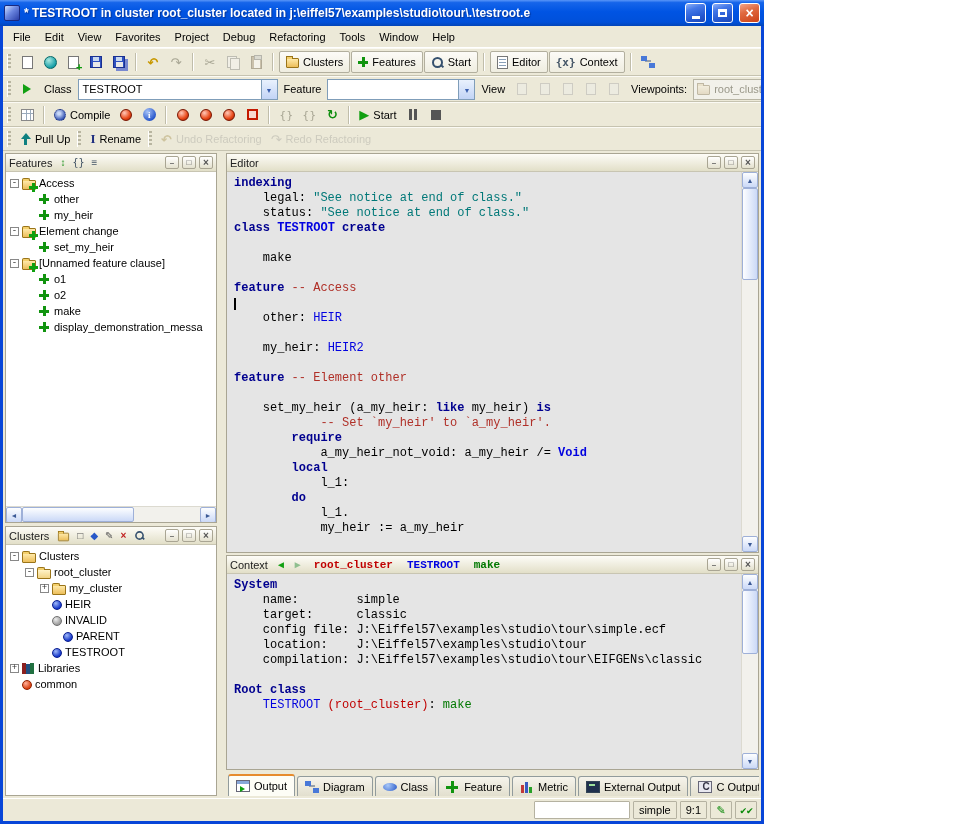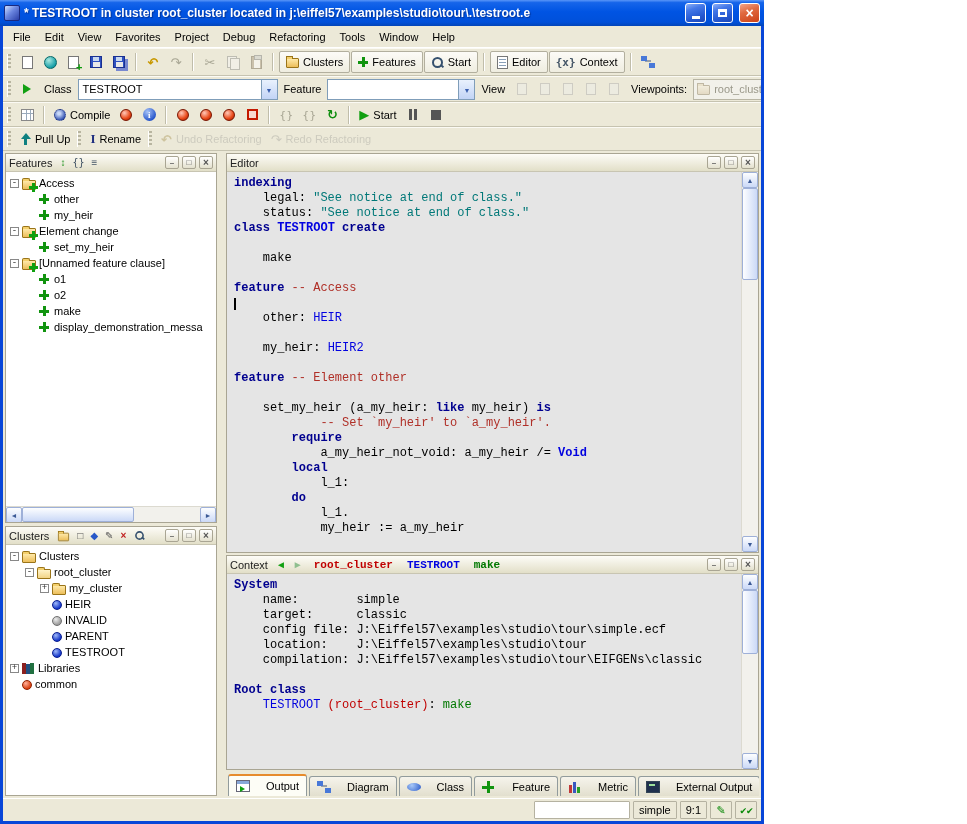--- a/index.html
+++ b/index.html
@@ -153,21 +153,21 @@
   .vscroll{width:17px;flex:none;background:#F2F1EC;border-left:1px solid #DCDAD0;display:flex;flex-direction:column}
   .hscroll{height:16px;flex:none;background:#F2F1EC;border-top:1px solid #DCDAD0;display:flex}
   .sbtn{width:16px;height:16px;flex:none;background:linear-gradient(#FDFEFF,#CBD9F7);border:1px solid #9EB0D8;border-radius:2px;color:#3C5A96;font-size:7px;display:flex;align-items:center;justify-content:center}
   .sb-up::before{content:'▲'}.sb-down::before{content:'▼'}.sb-left::before{content:'◄'}.sb-right::before{content:'►'}
   .vtrack{flex:1;position:relative}
   .htrack{flex:1;position:relative}
   .vthumb{position:absolute;top:0;left:0;right:0;background:linear-gradient(90deg,#FDFEFF,#CBD9F7);border:1px solid #9EB0D8;border-radius:2px}
   .hthumb{position:absolute;left:0;top:0;bottom:0;width:112px;background:linear-gradient(#FDFEFF,#CBD9F7);border:1px solid #9EB0D8;border-radius:2px}
   
   .tabbar{height:24px;flex:none;display:flex;align-items:flex-end;gap:2px;padding:2px 2px 0 2px;overflow:hidden}
-  .tab{display:flex;align-items:center;gap:16px;height:20px;padding:0 7px;border:1px solid #919B9C;border-bottom:none;border-radius:3px 3px 0 0;background:linear-gradient(#F6F4EC,#E2DFCE);white-space:nowrap}
+  .tab{display:flex;align-items:center;gap:4px;height:20px;padding:0 7px;border:1px solid #919B9C;border-bottom:none;border-radius:3px 3px 0 0;background:linear-gradient(#F6F4EC,#E2DFCE);white-space:nowrap}
   .tab.active{background:#FDFDF6;height:22px;border-top:2px solid #E68B2C}
   .tabico{width:14px;height:12px;position:relative;flex:none}
   .tabico-output{border:1px solid #667;background:#fff}
   .tabico-output::before{content:'';position:absolute;left:0;top:0;right:0;height:3px;background:#88A8D8}
   .tabico-output::after{content:'';position:absolute;left:3px;top:5px;border-left:5px solid #12A012;border-top:3px solid transparent;border-bottom:3px solid transparent}
   .tabico-diagram{background:linear-gradient(#4878D8,#4878D8) 0 0/6px 5px no-repeat,linear-gradient(#4878D8,#4878D8) 8px 7px/6px 5px no-repeat,linear-gradient(#98A0A8,#98A0A8) 4px 4px/6px 2px no-repeat}
   .tabico-class::before{content:'';position:absolute;left:0;top:2px;width:14px;height:8px;border-radius:50%;background:radial-gradient(circle at 35% 30%,#A8C8F8,#2858C8)}
   .tabico-feature{background:linear-gradient(#11940F,#11940F) 0 5px/12px 3px no-repeat,linear-gradient(#11940F,#11940F) 4.5px 0/3px 12px no-repeat}
   .tabico-metric{background:linear-gradient(#C03838,#C03838) 1px 4px/3px 8px no-repeat,linear-gradient(#3858C0,#3858C0) 5px 1px/3px 11px no-repeat,linear-gradient(#28A028,#28A028) 9px 6px/3px 6px no-repeat}
   .tabico-external-output{border:1px solid #345;background:#20304E}
@@ -514,21 +514,21 @@
               <div class="tree-row" style="padding-left: 34px;">
                 <span class="exp-spacer"></span>
                 <span class="ti ti-dot-blue"></span>
                 <span class="tree-label">HEIR</span>
               </div>
               <div class="tree-row" style="padding-left: 34px;">
                 <span class="exp-spacer"></span>
                 <span class="ti ti-dot-gray"></span>
                 <span class="tree-label">INVALID</span>
               </div>
-              <div class="tree-row" style="padding-left: 34px;">
+              <div class="tree-row" style="padding-left: 45px;">
                 <span class="exp-spacer"></span>
                 <span class="ti ti-dot-blue"></span>
                 <span class="tree-label">PARENT</span>
               </div>
               <div class="tree-row" style="padding-left: 34px;">
                 <span class="exp-spacer"></span>
                 <span class="ti ti-dot-blue"></span>
                 <span class="tree-label">TESTROOT</span>
               </div>
               <div class="tree-row" style="padding-left: 4px;">

